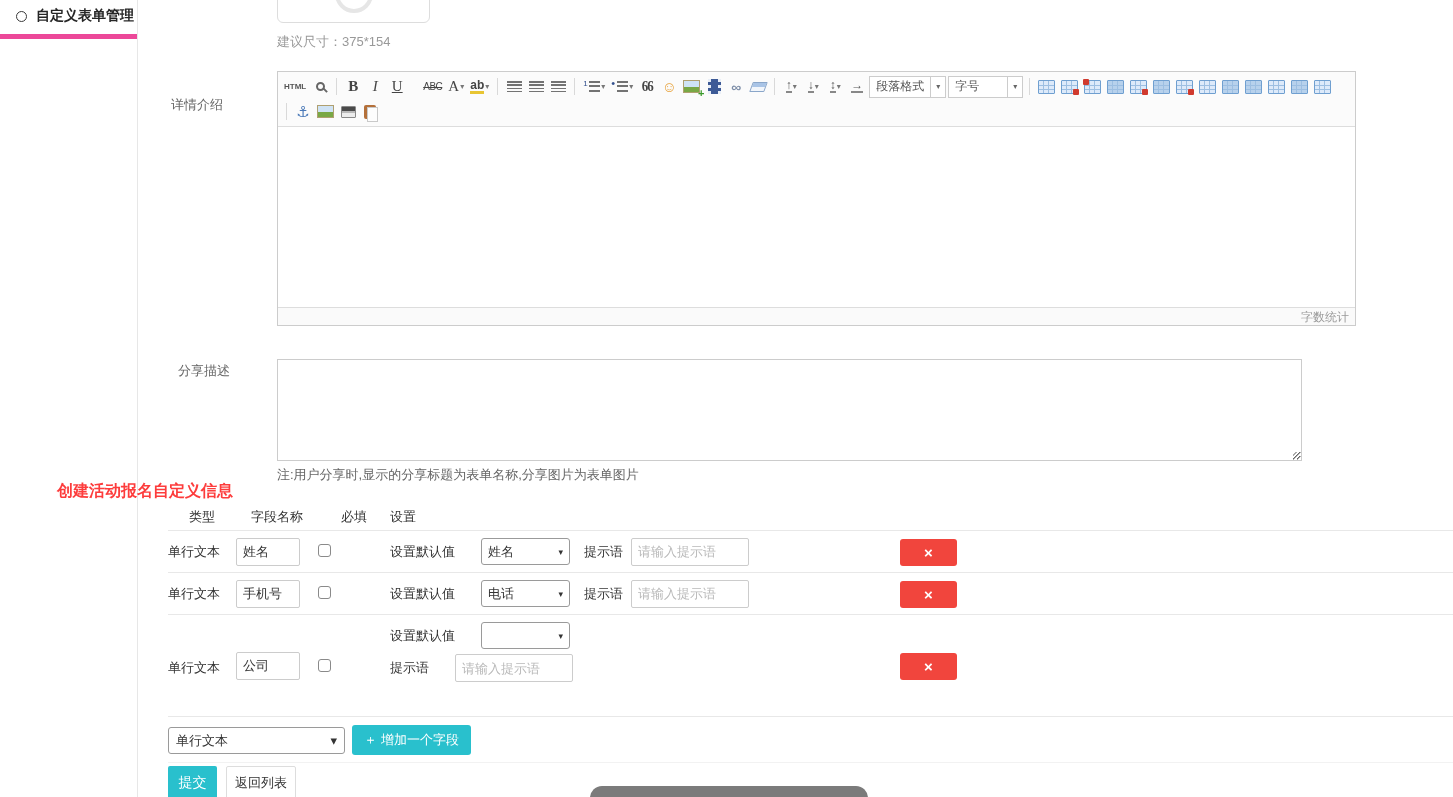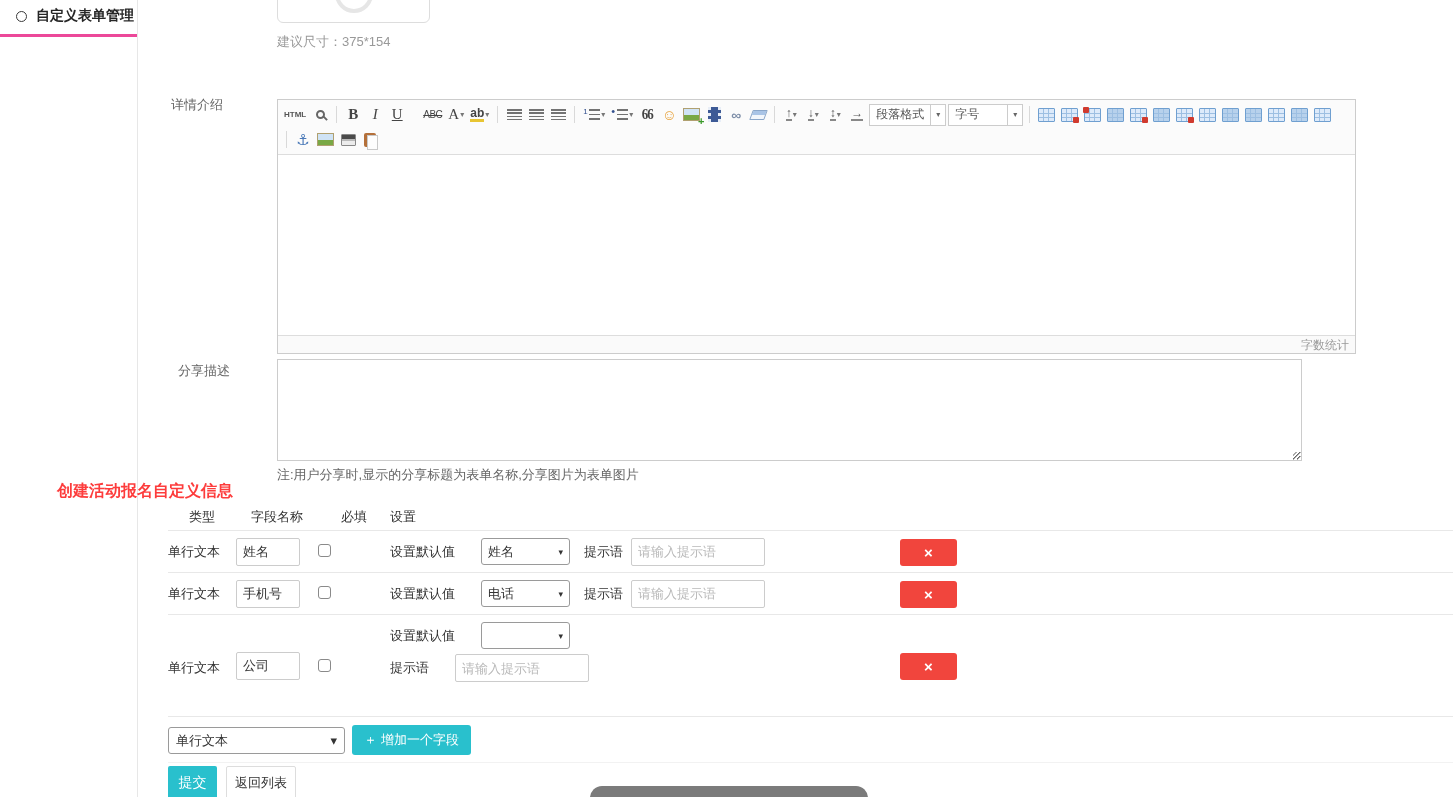--- a/index.html
+++ b/index.html
@@ -2,32 +2,32 @@
 <html><head>
 <meta charset="utf-8">
 <style>
   * { box-sizing: border-box; margin: 0; padding: 0; }
   html,body { background:#fff; }
   body { font-family:"Liberation Sans","DejaVu Sans",sans-serif; font-size:13px; color:#333; }
   .stage { position:relative; width:1453px; height:797px; overflow:hidden; background:#fff; }
 
   
   .sidebar { position:absolute; left:0; top:0; width:138px; height:797px; background:#fff; border-right:1px solid #e7e7e7; }
-  .sidebar-item { display:flex; align-items:center; gap:9px; padding:7px 0 9px 16px; border-bottom:3px solid #ec4899; cursor:pointer;text-align:right; }
+  .sidebar-item { display:flex; align-items:center; gap:9px; padding:7px 0 9px 16px; border-bottom:5px solid #ec4899; cursor:pointer;text-align:right; }
   .circle-icon { width:11px; height:11px; border:1.5px solid #3a3a3a; border-radius:50%; flex:0 0 auto; }
   .sidebar-label { font-weight:bold; font-size:14px; color:#262626; white-space:nowrap; }
 
   
   .upload-box { position:absolute; left:277px; top:-33px; width:153px; height:56px; border:1px solid #ddd; border-radius:6px; background:#fff; }
   .upload-circle { position:absolute; left:50%; top:7px; transform:translateX(-50%); width:38px; height:38px; border:4px solid #e6e6e6; border-radius:50%; }
   .upload-hint { position:absolute; left:277px; top:33px; color:#999; }
 
   
   .flabel { position:absolute; color:#666; }
-  .editor { position:absolute; left:277px; top:99px; width:1079px; height:255px; border:1px solid #ccc; background:#fff; display:flex; flex-direction:column; }
+  .editor { position:absolute; left:277px; top:71px; width:1079px; height:255px; border:1px solid #ccc; background:#fff; display:flex; flex-direction:column; }
   .toolbar { background:#fbfbfb; border-bottom:1px solid #ddd; padding:2px 4px; }
   .tb-row { display:flex; align-items:center; gap:2px; height:25px; }
   .tb { display:inline-flex; align-items:center; justify-content:center; height:22px; min-width:20px; padding:0 2px; border-radius:2px; color:#444; cursor:pointer; }
   .sep { width:1px; height:17px; background:#d9d9d9; margin:0 4px; flex:0 0 auto; }
   .car { font-size:8px; color:#777; margin-left:1px; }
   .g-b { font-weight:bold; font-family:"Liberation Serif","DejaVu Serif",serif; font-size:15px; }
   .g-i { font-style:italic; font-family:"Liberation Serif","DejaVu Serif",serif; font-size:15px; }
   .g-u { text-decoration:underline; font-family:"Liberation Serif","DejaVu Serif",serif; font-size:15px; }
   .g-s { text-decoration:line-through; font-size:10px; letter-spacing:-.5px;margin-left:12px; }
   .g-a { font-family:"Liberation Serif","DejaVu Serif",serif; font-size:15px; }
@@ -78,21 +78,21 @@
   .c-type { width:68px; } .c-name { width:82px; } .c-req { width:72px; }
   .frow { position:relative; border-bottom:1px solid #e8e8e8; }
   .frow.h42 { height:42px; display:flex; align-items:center; }
   .frow.h102 { height:102px; }
   .txt-input { width:64px; height:28px; border:1px solid #ccc; border-radius:2px; padding:0 6px; font-size:13px; color:#333; font-family:inherit; }
   .checkbox { width:13px; height:13px; border:1px solid #8a8a8a; border-radius:3px; background:#fff; display:inline-block; cursor:pointer; }
   .set-label { color:#333; margin-right:26px; }
   .sel { display:inline-flex; align-items:center; justify-content:space-between; width:89px; height:27px; border:1px solid #9a9a9a; border-radius:3px; background:#fff; padding:0 6px; cursor:pointer; }
   .sel .scar { font-size:9px; color:#333; }
   .prompt-label { margin:0 8px 0 14px; color:#333; }
-  .prompt-input { width:134px; height:28px; border:1px solid #ccc; border-radius:2px; padding:0 6px; font-size:13px; font-family:inherit; color:#333; }
+  .prompt-input { width:118px; height:28px; border:1px solid #ccc; border-radius:2px; padding:0 6px; font-size:13px; font-family:inherit; color:#333; }
   .prompt-input::placeholder, .txt-input::placeholder { color:#b9b9b9; }
   .del-btn { position:absolute; left:732px; width:57px; height:27px; background:#f1453d; border:none; border-radius:3px; color:#fff; font-weight:bold; font-size:15px; line-height:25px; text-align:center; cursor:pointer; }
   .stack { position:absolute; left:222px; top:7px; }
   .stack-line { display:flex; align-items:center; margin-bottom:5px; }
   .fake-input { display:flex; align-items:center; width:139px; height:30px; border:2px solid #63a0dd; border-radius:2px; background:#fff; padding:0 5px; }
   .caret-bar { display:inline-block; width:1px; height:14px; background:#222; margin-left:1px; }
   .add-row { height:46px; position:relative; border-bottom:1px solid #f2f2f2; }
   .add-sel { position:absolute; left:0; top:10px; width:177px; height:27px; display:flex; align-items:center; justify-content:space-between; border:1px solid #9a9a9a; border-radius:3px; background:#fff; padding:0 7px; cursor:pointer; }
   .add-btn { position:absolute; left:184px; top:8px; height:30px; padding:0 12px; background:#29c0cd; border:none; border-radius:3px; color:#fff; font-size:13px; cursor:pointer; display:flex; align-items:center; gap:4px; }
   .actions { position:relative; height:40px; padding-top:3px; display:flex; gap:9px; }

